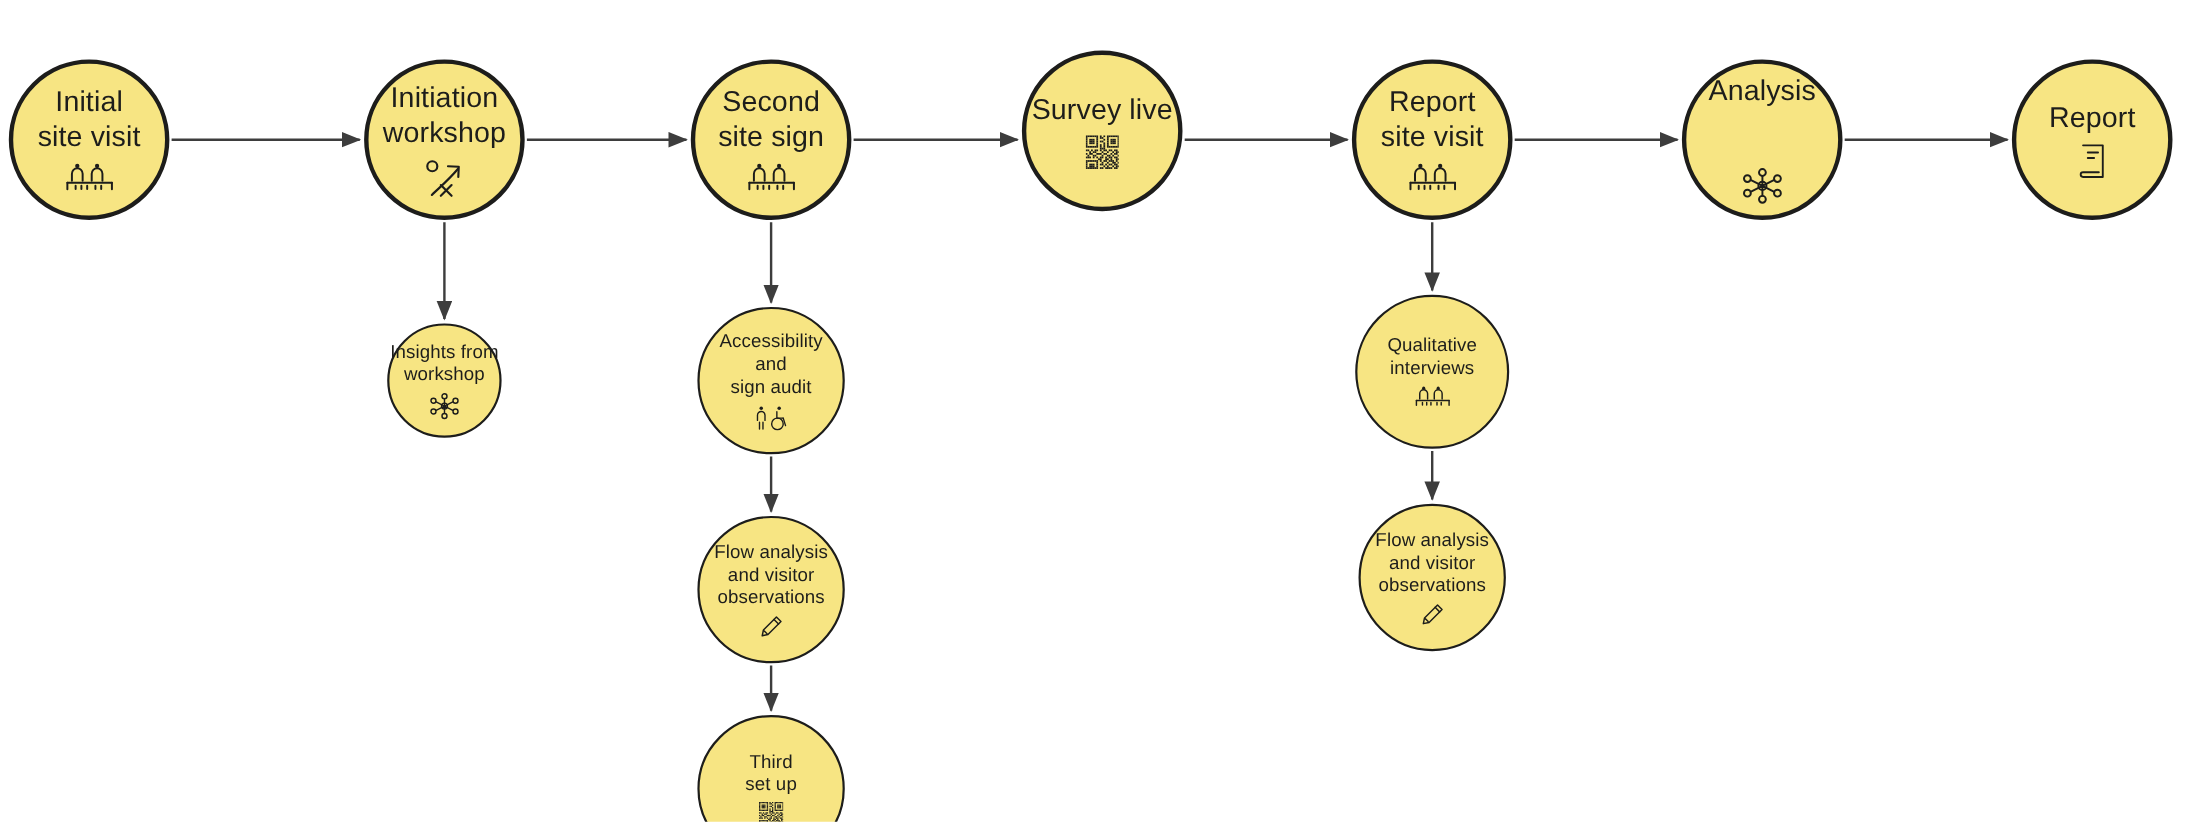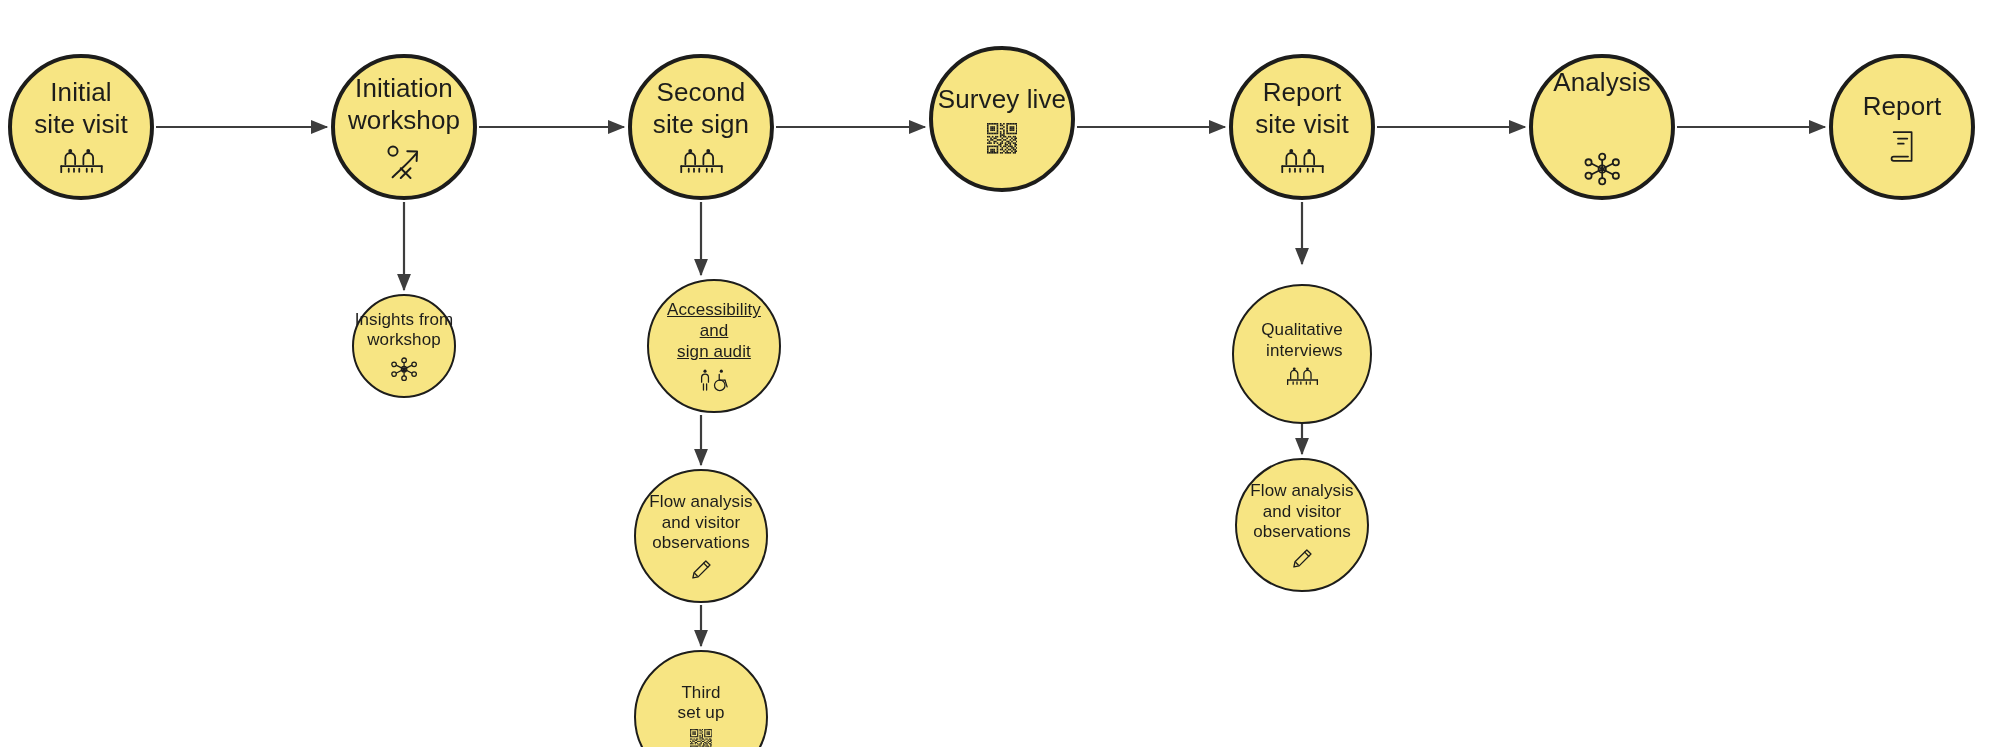--- a/index.html
+++ b/index.html
@@ -356,21 +356,21 @@
         <circle cx="26" cy="24" r="5"></circle>
         <circle cx="26" cy="7.5" r="4.2"></circle>
         <circle cx="26" cy="40.5" r="4.2"></circle>
         <circle cx="7.5" cy="15" r="4.2"></circle>
         <circle cx="44.5" cy="15" r="4.2"></circle>
         <circle cx="7.5" cy="33" r="4.2"></circle>
         <circle cx="44.5" cy="33" r="4.2"></circle>
       </g>
     </svg></span>
       </div>
-      <div class="node sub" style="left: 647px; top: 235px; width: 134px; height: 134px; text-decoration: underline; --fill: #f7e583;">
+      <div class="node sub" style="left: 634px; top: 235px; width: 134px; height: 134px; --fill: #f7e583;">
         <div class="label">Accessibility
 and
 sign audit</div>
         <span class="ico"><svg width="33" height="24.200000000000003" viewBox="0 0 62 46">
       <circle cx="13" cy="6" r="3" fill="#1d1d1b"></circle>
       <g stroke="#1d1d1b" fill="none" stroke-width="2.4" stroke-linecap="round" stroke-linejoin="round">
         <path d="M6.5,27 v-9 a6.5,6.5 0 0 1 13,0 v9"></path>
         <path d="M10,30 v12 M16,30 v12"></path>
       </g>
       <circle cx="44" cy="6" r="3" fill="#1d1d1b"></circle>
@@ -591,21 +591,21 @@
               <rect x="9" y="18" width="1" height="1"></rect>
               <rect x="11" y="18" width="1" height="1"></rect>
               <rect x="12" y="18" width="1" height="1"></rect>
               <rect x="13" y="18" width="1" height="1"></rect>
               <rect x="14" y="18" width="1" height="1"></rect>
               <rect x="16" y="18" width="1" height="1"></rect>
               <rect x="17" y="18" width="1" height="1"></rect>
             </g>
           </svg></span>
       </div>
-      <div class="node sub" style="left: 1232px; top: 240px; width: 140px; height: 140px; text-align: right; --fill: #f7e583;">
+      <div class="node sub" style="left: 1232px; top: 224px; width: 140px; height: 140px; --fill: #f7e583;">
         <div class="label">Qualitative
 interviews</div>
         <span class="ico"><svg width="33" height="22" viewBox="0 0 60 40">
       <circle cx="15" cy="5.2" r="2.6" fill="#1d1d1b"></circle>
       <circle cx="39" cy="5.2" r="2.6" fill="#1d1d1b"></circle>
       <path d="M8.5,23 v-8.5 a6.5,6.5 0 0 1 13,0 V23" stroke="#1d1d1b" fill="none" stroke-width="2.4" stroke-linecap="round" stroke-linejoin="round"></path>
       <path d="M32.5,23 v-8.5 a6.5,6.5 0 0 1 13,0 V23" stroke="#1d1d1b" fill="none" stroke-width="2.4" stroke-linecap="round" stroke-linejoin="round"></path>
       <path d="M3,25.5 H57" stroke="#1d1d1b" fill="none" stroke-width="2.4" stroke-linecap="round" stroke-linejoin="round"></path>
       <path d="M3,25.5 v8 M57,25.5 v8" stroke="#1d1d1b" fill="none" stroke-width="2.4" stroke-linecap="round" stroke-linejoin="round"></path>
       <path d="M13,29 v4 M20,29 v4 M27,29 v4 M37,29 v4 M44,29 v4" stroke="#1d1d1b" stroke-width="2.4" stroke-linecap="round"></path>

